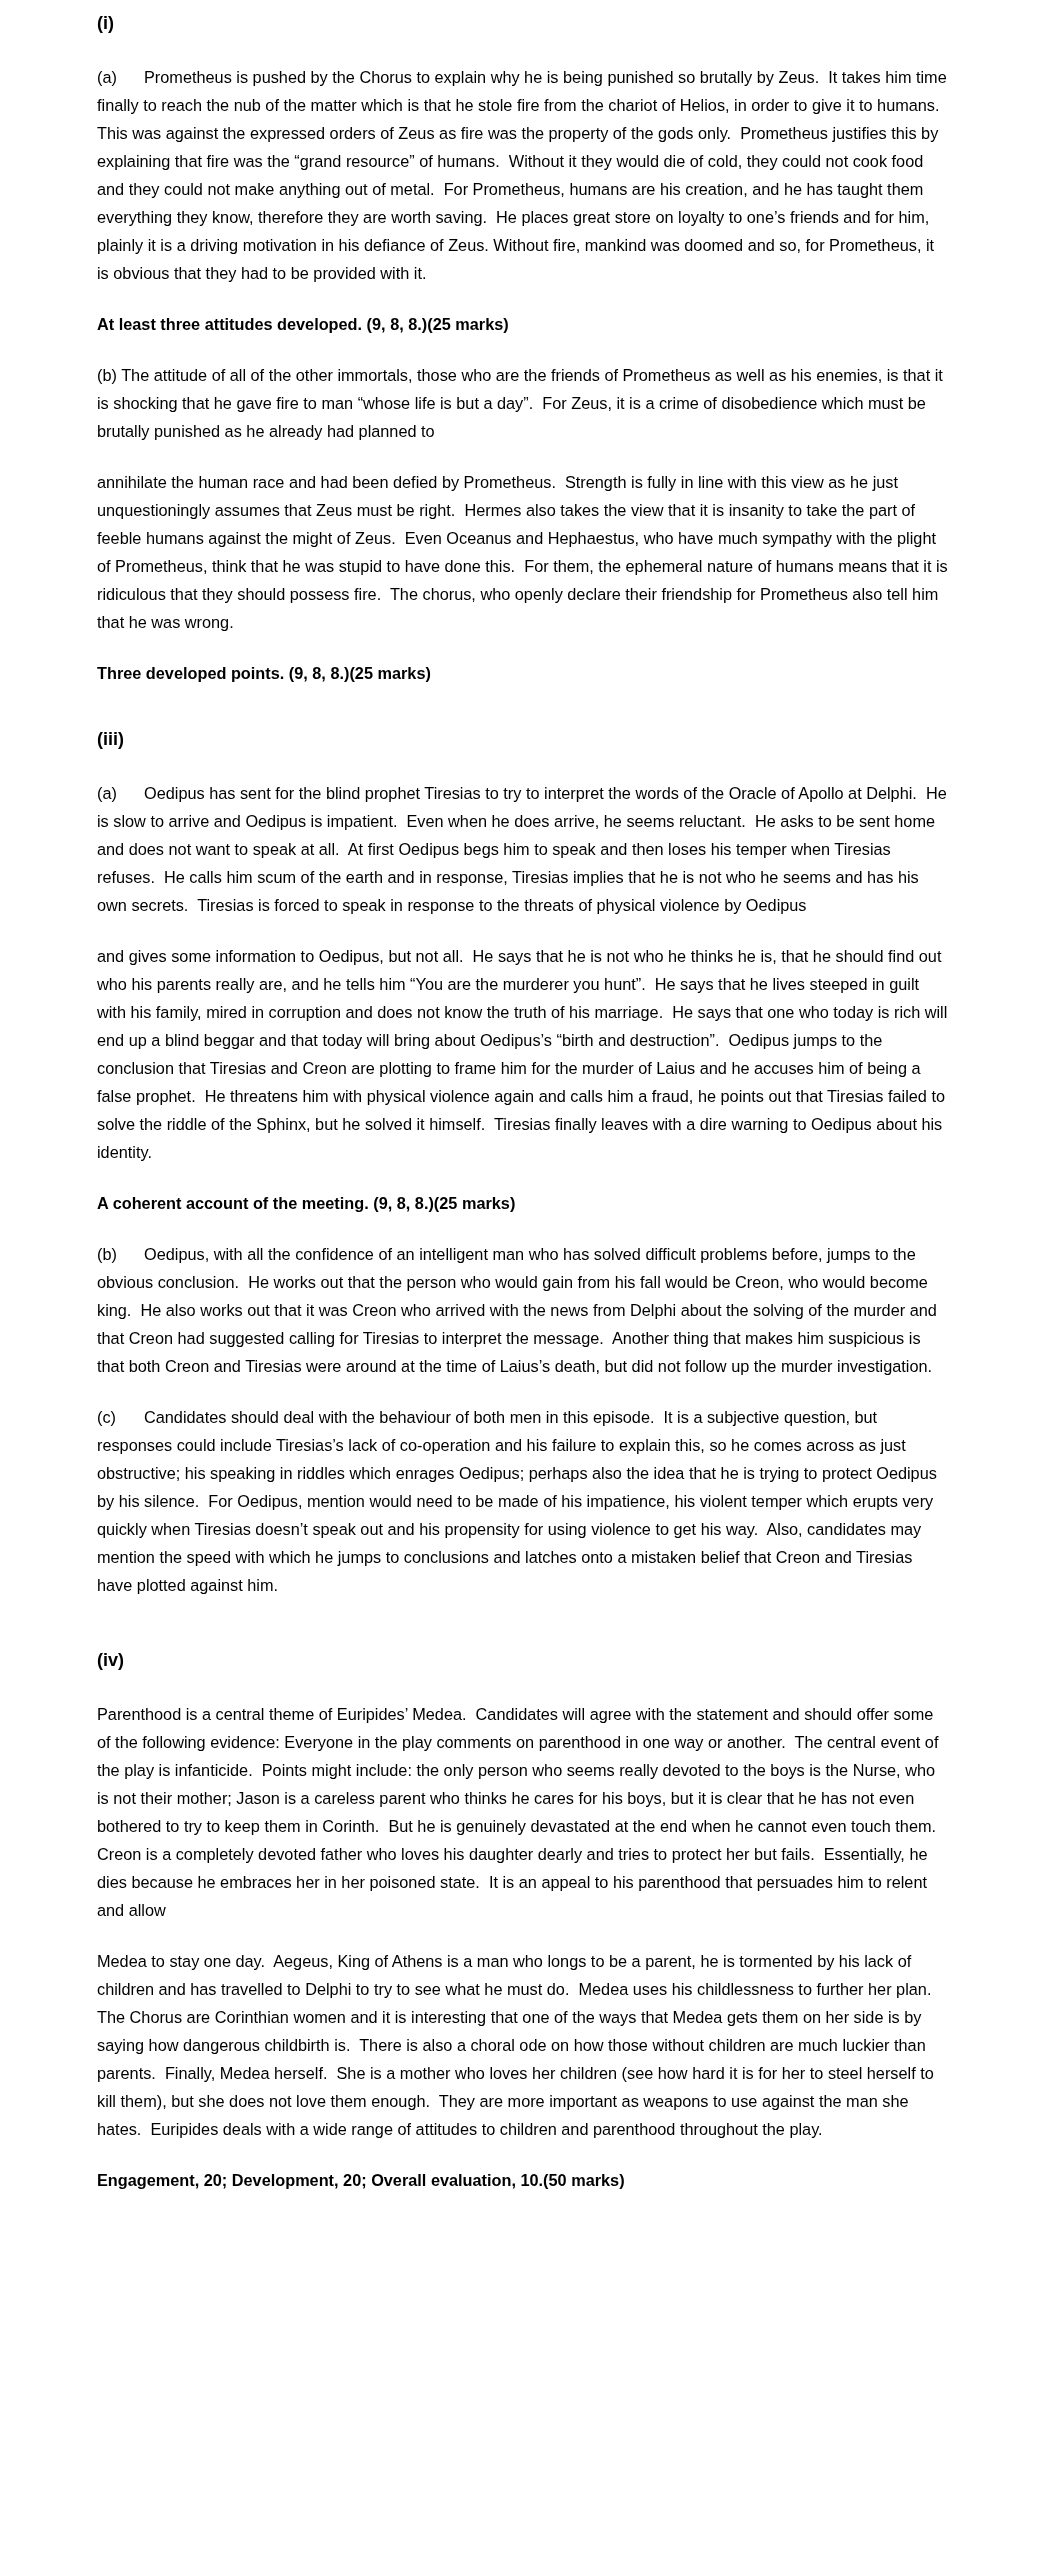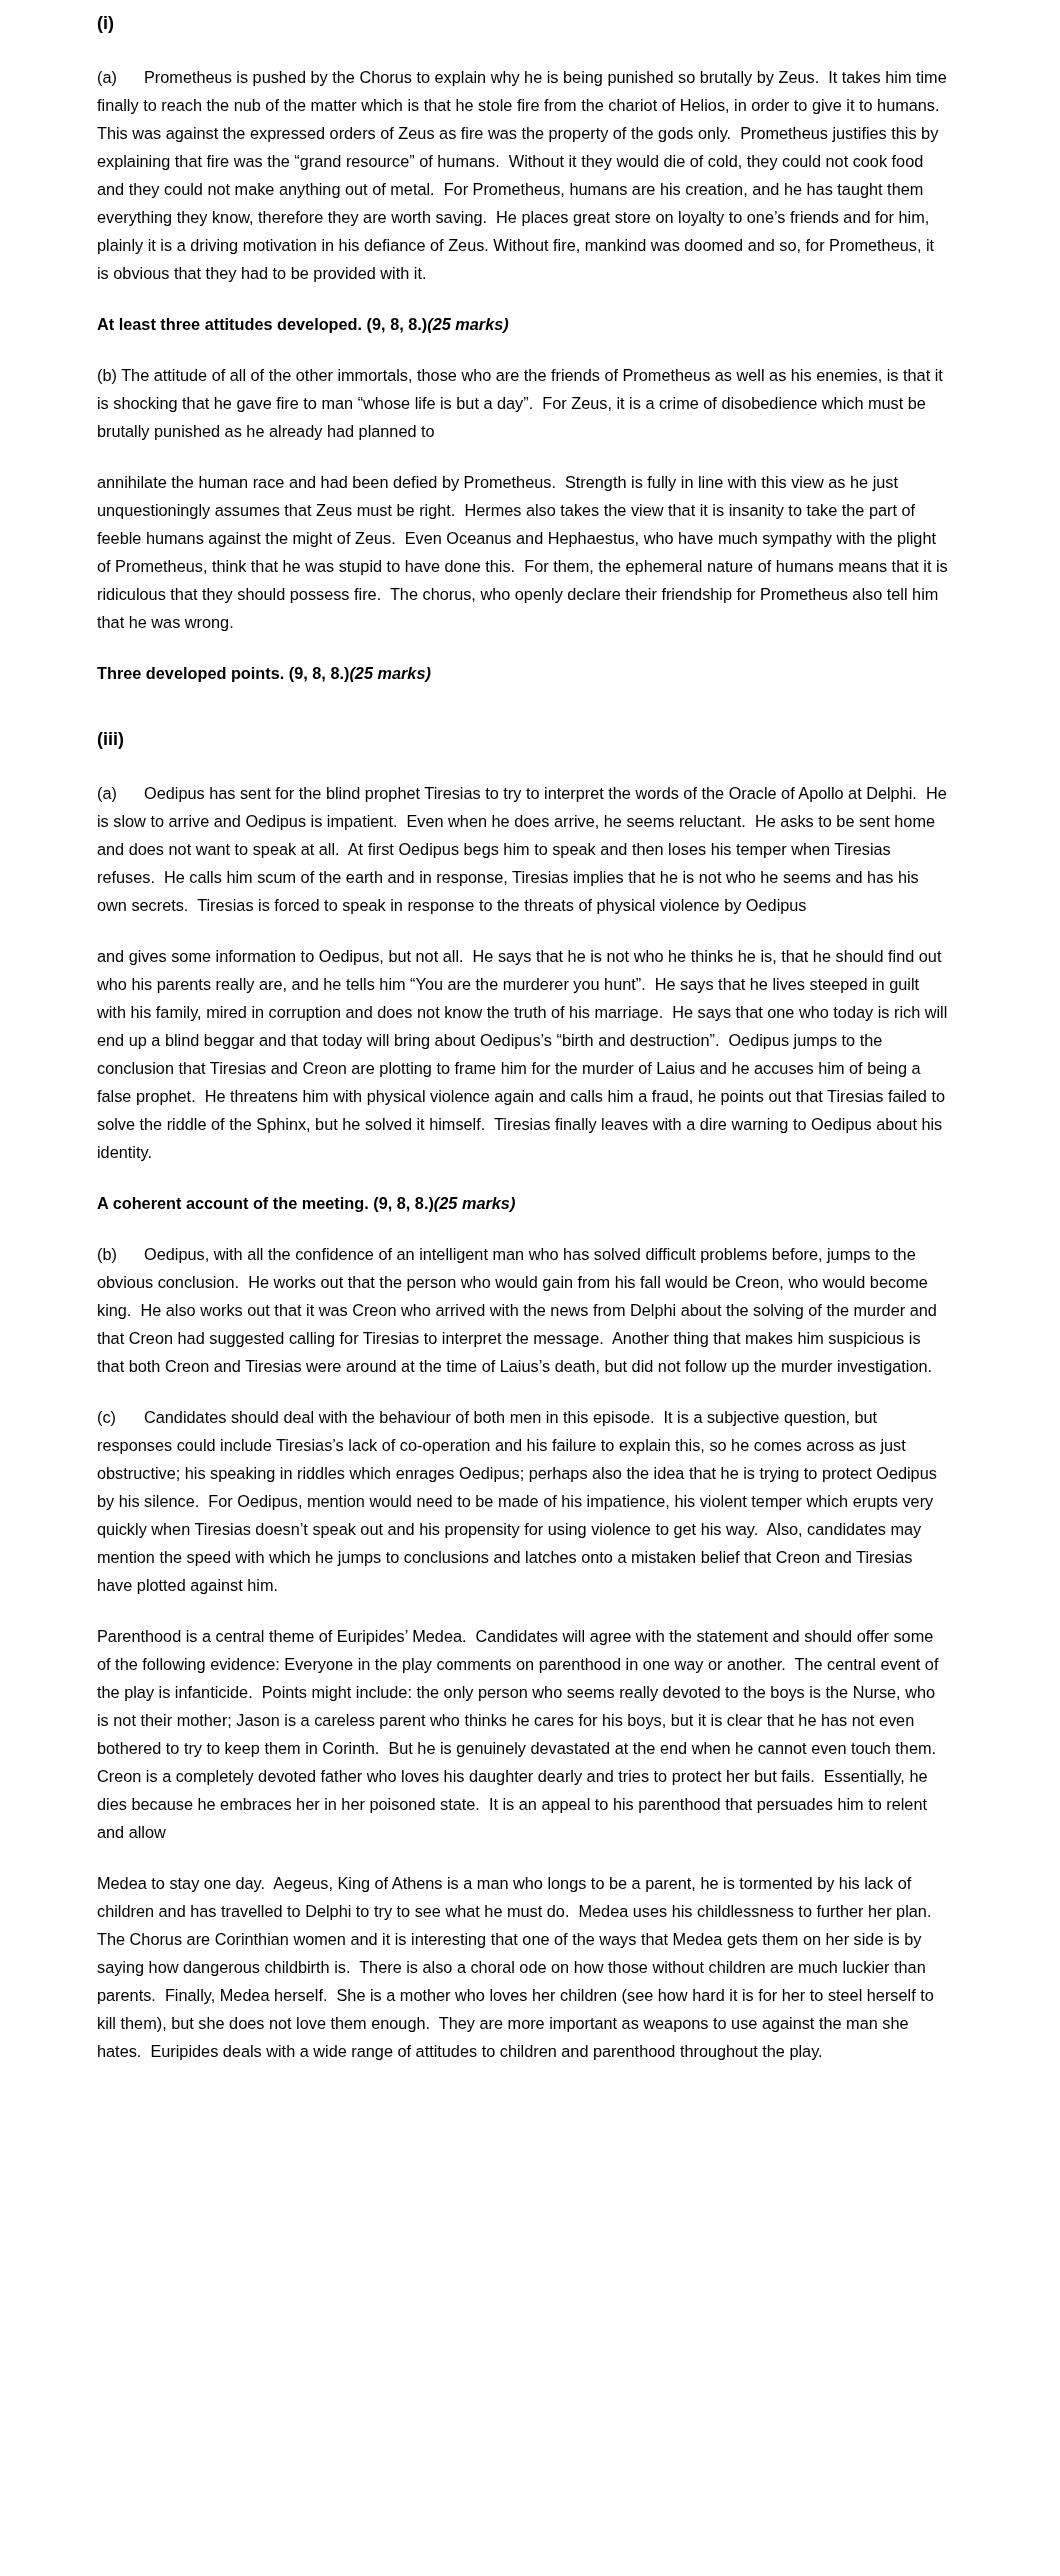--- a/index.html
+++ b/index.html
@@ -28,21 +28,21 @@
     tab-size: 47px;
     -moz-tab-size: 47px;
   }
   .marks-row {
     display: flex;
     align-items: baseline;
     font-weight: bold;
     margin: 0 0 23px 0;
     white-space: pre-wrap;
   }
-  .marks-row .marks-value { text-align: right; font-style: italic; }
+  .marks-row .marks-value { text-align: right; }
 </style>
 </head>
 <body>
 
 <div class="page">
 
   <div class="section section-i">
     <div class="section-heading">(i)</div>
 
     <p class="para">(a)	Prometheus is pushed by the Chorus to explain why he is being punished so brutally by Zeus.  It takes him time finally to reach the nub of the matter which is that he stole fire from the chariot of Helios, in order to give it to humans.  This was against the expressed orders of Zeus as fire was the property of the gods only.  Prometheus justifies this by explaining that fire was the “grand resource” of humans.  Without it they would die of cold, they could not cook food and they could not make anything out of metal.  For Prometheus, humans are his creation, and he has taught them everything they know, therefore they are worth saving.  He places great store on loyalty to one’s friends and for him, plainly it is a driving motivation in his defiance of Zeus. Without fire, mankind was doomed and so, for Prometheus, it is obvious that they had to be provided with it.</p>
@@ -73,20 +73,25 @@
     </div>
 
     <p class="para">(b)	Oedipus, with all the confidence of an intelligent man who has solved difficult problems before, jumps to the obvious conclusion.  He works out that the person who would gain from his fall would be Creon, who would become king.  He also works out that it was Creon who arrived with the news from Delphi about the solving of the murder and that Creon had suggested calling for Tiresias to interpret the message.  Another thing that makes him suspicious is that both Creon and Tiresias were around at the time of Laius’s death, but did not follow up the murder investigation.</p>
 
 
     <p class="para">(c)	Candidates should deal with the behaviour of both men in this episode.  It is a subjective question, but responses could include Tiresias’s lack of co-operation and his failure to explain this, so he comes across as just obstructive; his speaking in riddles which enrages Oedipus; perhaps also the idea that he is trying to protect Oedipus by his silence.  For Oedipus, mention would need to be made of his impatience, his violent temper which erupts very quickly when Tiresias doesn’t speak out and his propensity for using violence to get his way.  Also, candidates may mention the speed with which he jumps to conclusions and latches onto a mistaken belief that Creon and Tiresias have plotted against him.</p>
 
   </div>
 
   <div class="section section-iv">
+    <div class="section-heading">(iv)</div>
 
     <p class="para">Parenthood is a central theme of Euripides’ Medea.  Candidates will agree with the statement and should offer some of the following evidence: Everyone in the play comments on parenthood in one way or another.  The central event of the play is infanticide.  Points might include: the only person who seems really devoted to the boys is the Nurse, who is not their mother; Jason is a careless parent who thinks he cares for his boys, but it is clear that he has not even bothered to try to keep them in Corinth.  But he is genuinely devastated at the end when he cannot even touch them.  Creon is a completely devoted father who loves his daughter dearly and tries to protect her but fails.  Essentially, he dies because he embraces her in her poisoned state.  It is an appeal to his parenthood that persuades him to relent and allow</p>
     <p class="para">Medea to stay one day.  Aegeus, King of Athens is a man who longs to be a parent, he is tormented by his lack of children and has travelled to Delphi to try to see what he must do.  Medea uses his childlessness to further her plan.  The Chorus are Corinthian women and it is interesting that one of the ways that Medea gets them on her side is by saying how dangerous childbirth is.  There is also a choral ode on how those without children are much luckier than parents.  Finally, Medea herself.  She is a mother who loves her children (see how hard it is for her to steel herself to kill them), but she does not love them enough.  They are more important as weapons to use against the man she hates.  Euripides deals with a wide range of attitudes to children and parenthood throughout the play.</p>
 
+    <div class="marks-row">
+      <span class="marks-label">Engagement, 20; Development, 20; Overall evaluation, 10.</span>
+      <span class="marks-value">(50 marks)</span>
+    </div>
   </div>
 
 </div>
 
 
 </body></html>

